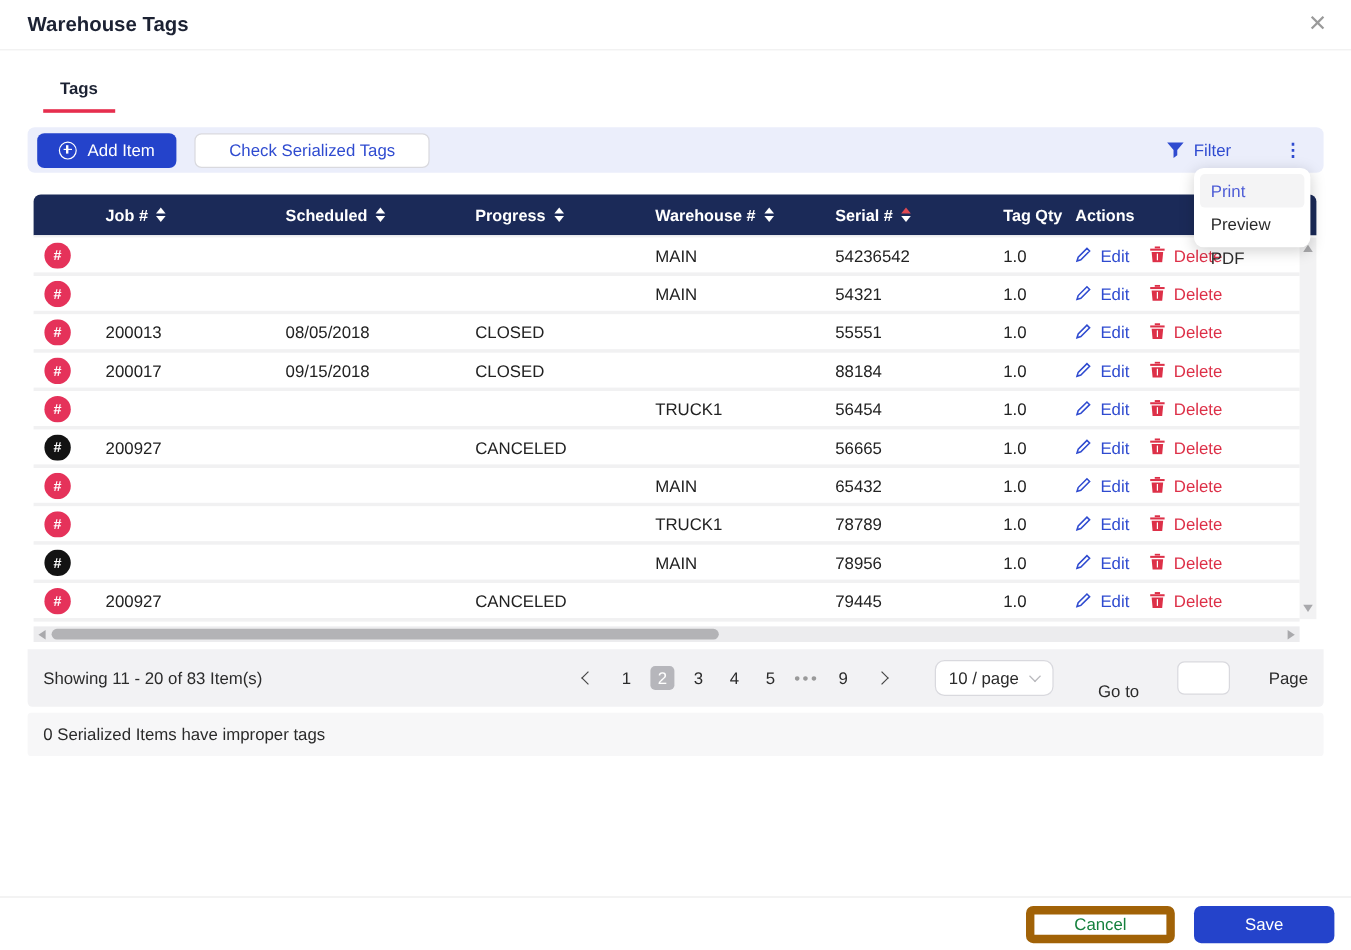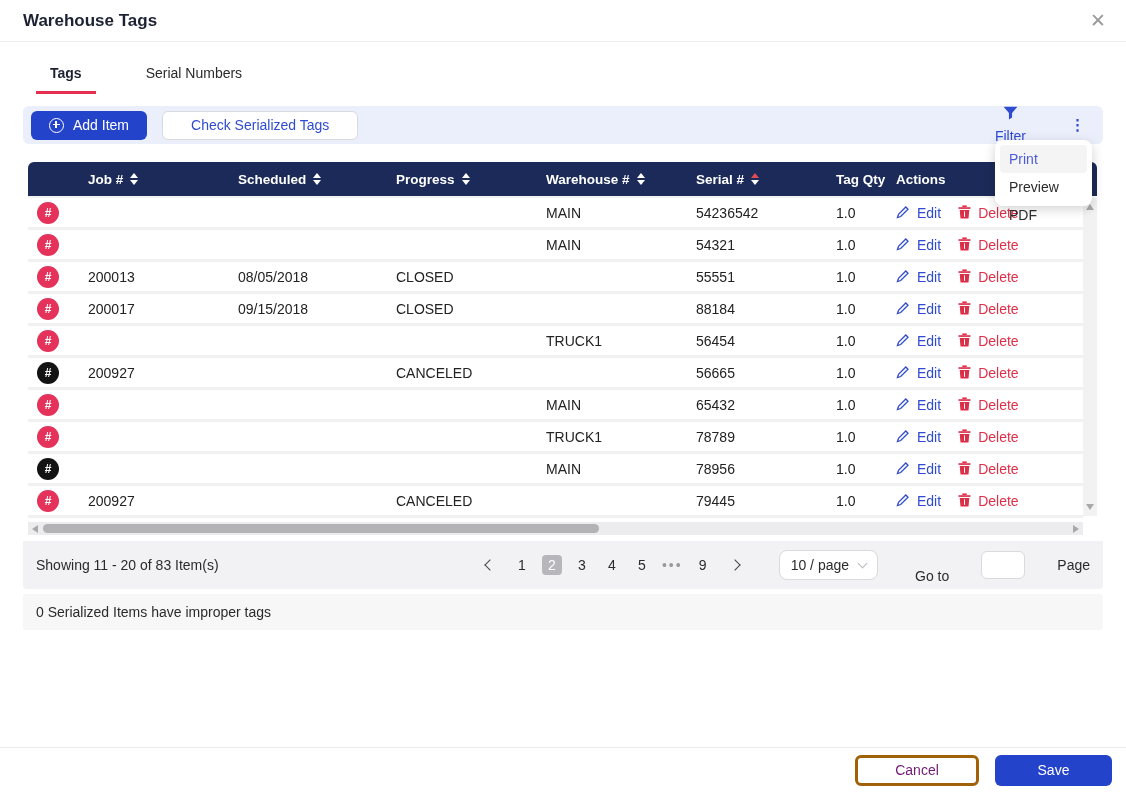--- a/index.html
+++ b/index.html
@@ -26,21 +26,21 @@
     align-items:center; justify-content:center; cursor:pointer; }
   .btn-primary { background:#2443cb; color:#fff; padding:0 18px; gap:9px; }
   .btn-outline { background:#fff; color:#2f4bd0; padding:0 28px; margin-left:15px;
     border:1px solid #d9d9de; }
   .plus-circle { width:15px; height:15px; border:1.4px solid #fff; border-radius:50%;
     position:relative; display:inline-block; }
   .plus-circle::before, .plus-circle::after { content:""; position:absolute; background:#fff; }
   .plus-circle::before { width:7px; height:1.4px; left:2.6px; top:5.4px; }
   .plus-circle::after { width:1.4px; height:7px; left:5.4px; top:2.6px; }
   .filter-group { margin-left:auto; display:flex; align-items:center; gap:8px;
-    color:#2f4bd0; font-size:14px; cursor:pointer;flex-direction:column; }
+    color:#2f4bd0; font-size:14px; cursor:pointer; }
   .more-dots { margin-left:44px; color:#2f4bd0; font-size:15px; font-weight:bold;
     cursor:pointer; letter-spacing:0; }
 
   
   .table-wrap { position:relative; margin:18px 23px 0 28px; width:1069px; }
   .cols { display:grid;
     grid-template-columns:48px 150px 158px 150px 150px 152px 60px 1fr; }
   .thead { background:#1b2a58; color:#fff; height:34px; align-items:center;
     border-radius:6px 6px 0 0; font-weight:bold; font-size:13.5px; }
   .th { display:flex; align-items:center; padding-left:12px; cursor:pointer; }
@@ -114,22 +114,22 @@
   .page-label { margin-left:10px; }
 
   
   .status-bar { margin:5px 23px 0; height:36px; background:#f7f7f8; border-radius:3px;
     display:flex; align-items:center; padding-left:13px; font-size:14px; color:#2b2b2b; }
 
   
   .modal-footer { position:absolute; left:0; right:0; top:747px; height:45px;
     border-top:1px solid #ececec; display:flex; align-items:center;
     justify-content:flex-end; gap:16px; padding-right:14px; background:#fff; }
-  .btn-cancel { width:124px; height:31px; background:#fff; border:3px solid #a16207;
-    border-radius:6px; color:#701a75; font-size:14px; }
+  .btn-cancel { width:124px; height:31px; background:#fff; border:7px solid #a16207;
+    border-radius:6px; color:#15803d; font-size:14px; }
   .btn-save { width:117px; height:31px; background:#2443cb; border:none;
     border-radius:6px; color:#fff; font-size:14px; }
 
   
   .dropdown { position:absolute; left:995px; top:140px; width:97px; z-index:20;
     background:#fff; border-radius:8px; padding:5px;
     box-shadow:0 3px 12px rgba(0,0,0,0.18); }
   .dropdown-item { height:28px; line-height:28px; padding-left:9px; font-size:14px;
     border-radius:4px; cursor:pointer; color:#2b2b2b; }
   .dropdown-item.highlighted { background:#f4f4f5; color:#4d5cd6; }
@@ -137,21 +137,20 @@
 </head>
 <body>
 
 <div class="modal-header">
   <div class="modal-title">Warehouse Tags</div>
   <div class="close-btn">✕</div>
 </div>
 
 <div class="tabs">
   <div class="tab active">Tags</div>
-  <div class="tab">Serial Numbers</div>
 </div>
 
 <div class="toolbar">
   <div class="btn btn-primary">
     <span class="plus-circle"></span>
     <span>Add Item</span>
   </div>
   <div class="btn btn-outline">
     <span>Check Serialized Tags</span>
   </div>

